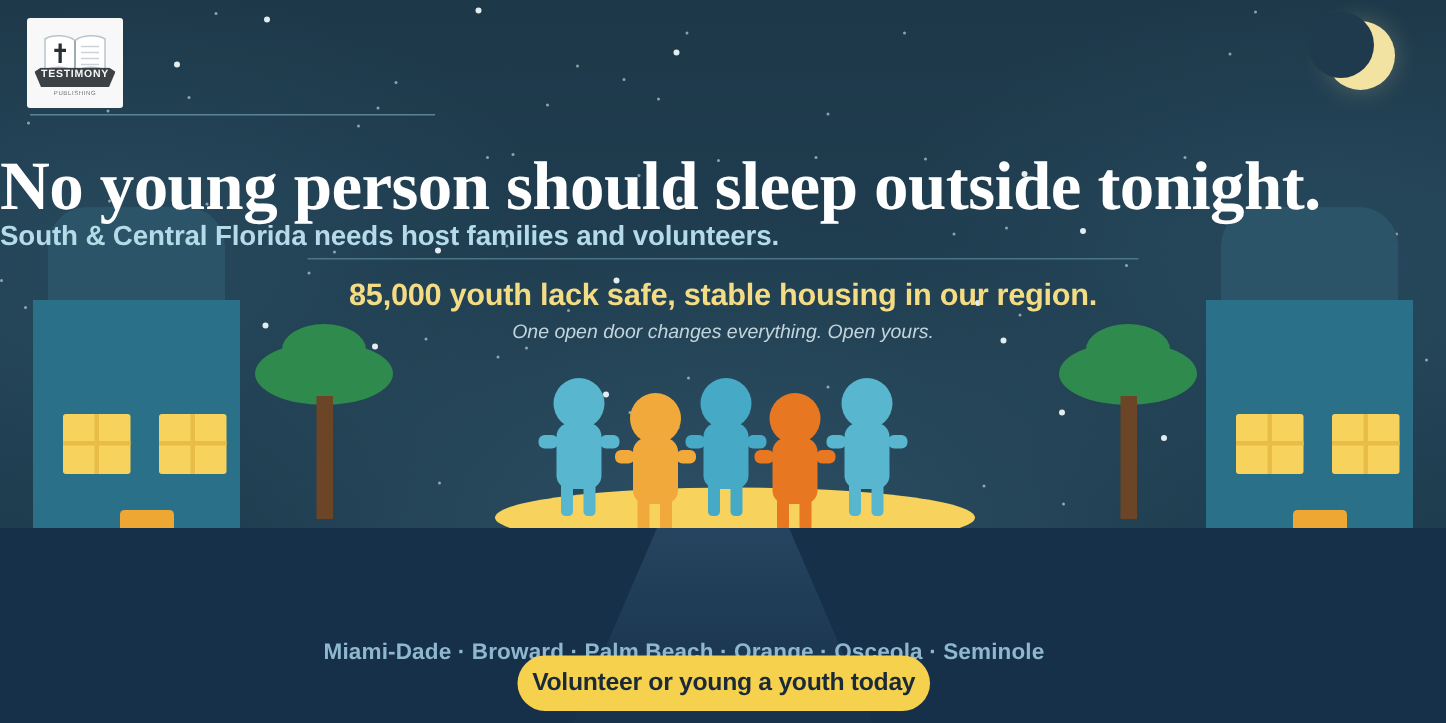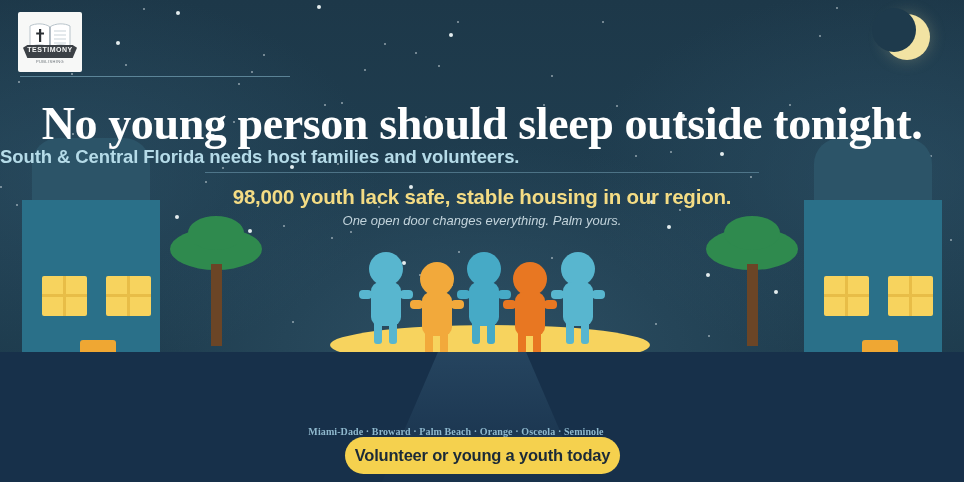--- a/index.html
+++ b/index.html
@@ -231,21 +231,20 @@
     left: 20px; top: 76px;
     width: 270px; height: 1px;
     background: rgba(140,190,210,.55);
   }
 
   
   .headline {
     position: absolute;
     left: 0; top: 97px;
     width: 964px;
-    text-align: center;
     font-family: "Liberation Serif", serif;
     font-weight: bold;
     font-size: 46px;
     color: #ffffff;
     letter-spacing: -.4px;
     white-space: nowrap;
   }
   .subhead {
     position: absolute;
     left: 0; top: 146px;
@@ -281,25 +280,24 @@
     font-style: italic;
     color: #c3d4dc;
   }
 
   
   .counties {
     position: absolute;
     left: 0; top: 426px;
     width: 912px;
     text-align: center;
-    font-size: 10px;
+    font-size: 15px;
     font-weight: bold;
     color: #8fb8cd;
     letter-spacing: .1px;
-    font-family: Liberation Serif, serif;
   }
   .cta {
     position: absolute;
     left: 345px; top: 437px;
     width: 275px; height: 37px;
     border-radius: 19px;
     background: #f5d14e;
     border: none;
     color: #1b2a38;
     font-family: "Liberation Sans", sans-serif;
@@ -514,19 +512,19 @@
         <span>TESTIMONY</span>
       </div>
       <div class="logo-sub">PUBLISHING</div>
     </div>
   </div>
   <div class="head-rule"></div>
 
   <div class="headline">No young person should sleep outside tonight.</div>
   <div class="subhead">South &amp; Central Florida needs host families and volunteers.</div>
   <div class="sub-rule"></div>
-  <div class="statline">98,000 youth lack safe, stable housing in our region.</div>
-  <div class="tagline">One open door changes everything. Palm yours.</div>
+  <div class="statline">85,000 youth lack safe, stable housing in our region.</div>
+  <div class="tagline">One open door changes everything. Open yours.</div>
 
   <div class="counties">Miami-Dade · Broward · Palm Beach · Orange · Osceola · Seminole</div>
   <button class="cta">Volunteer or young a youth today</button>
 
 </div>
 
 </body></html>

